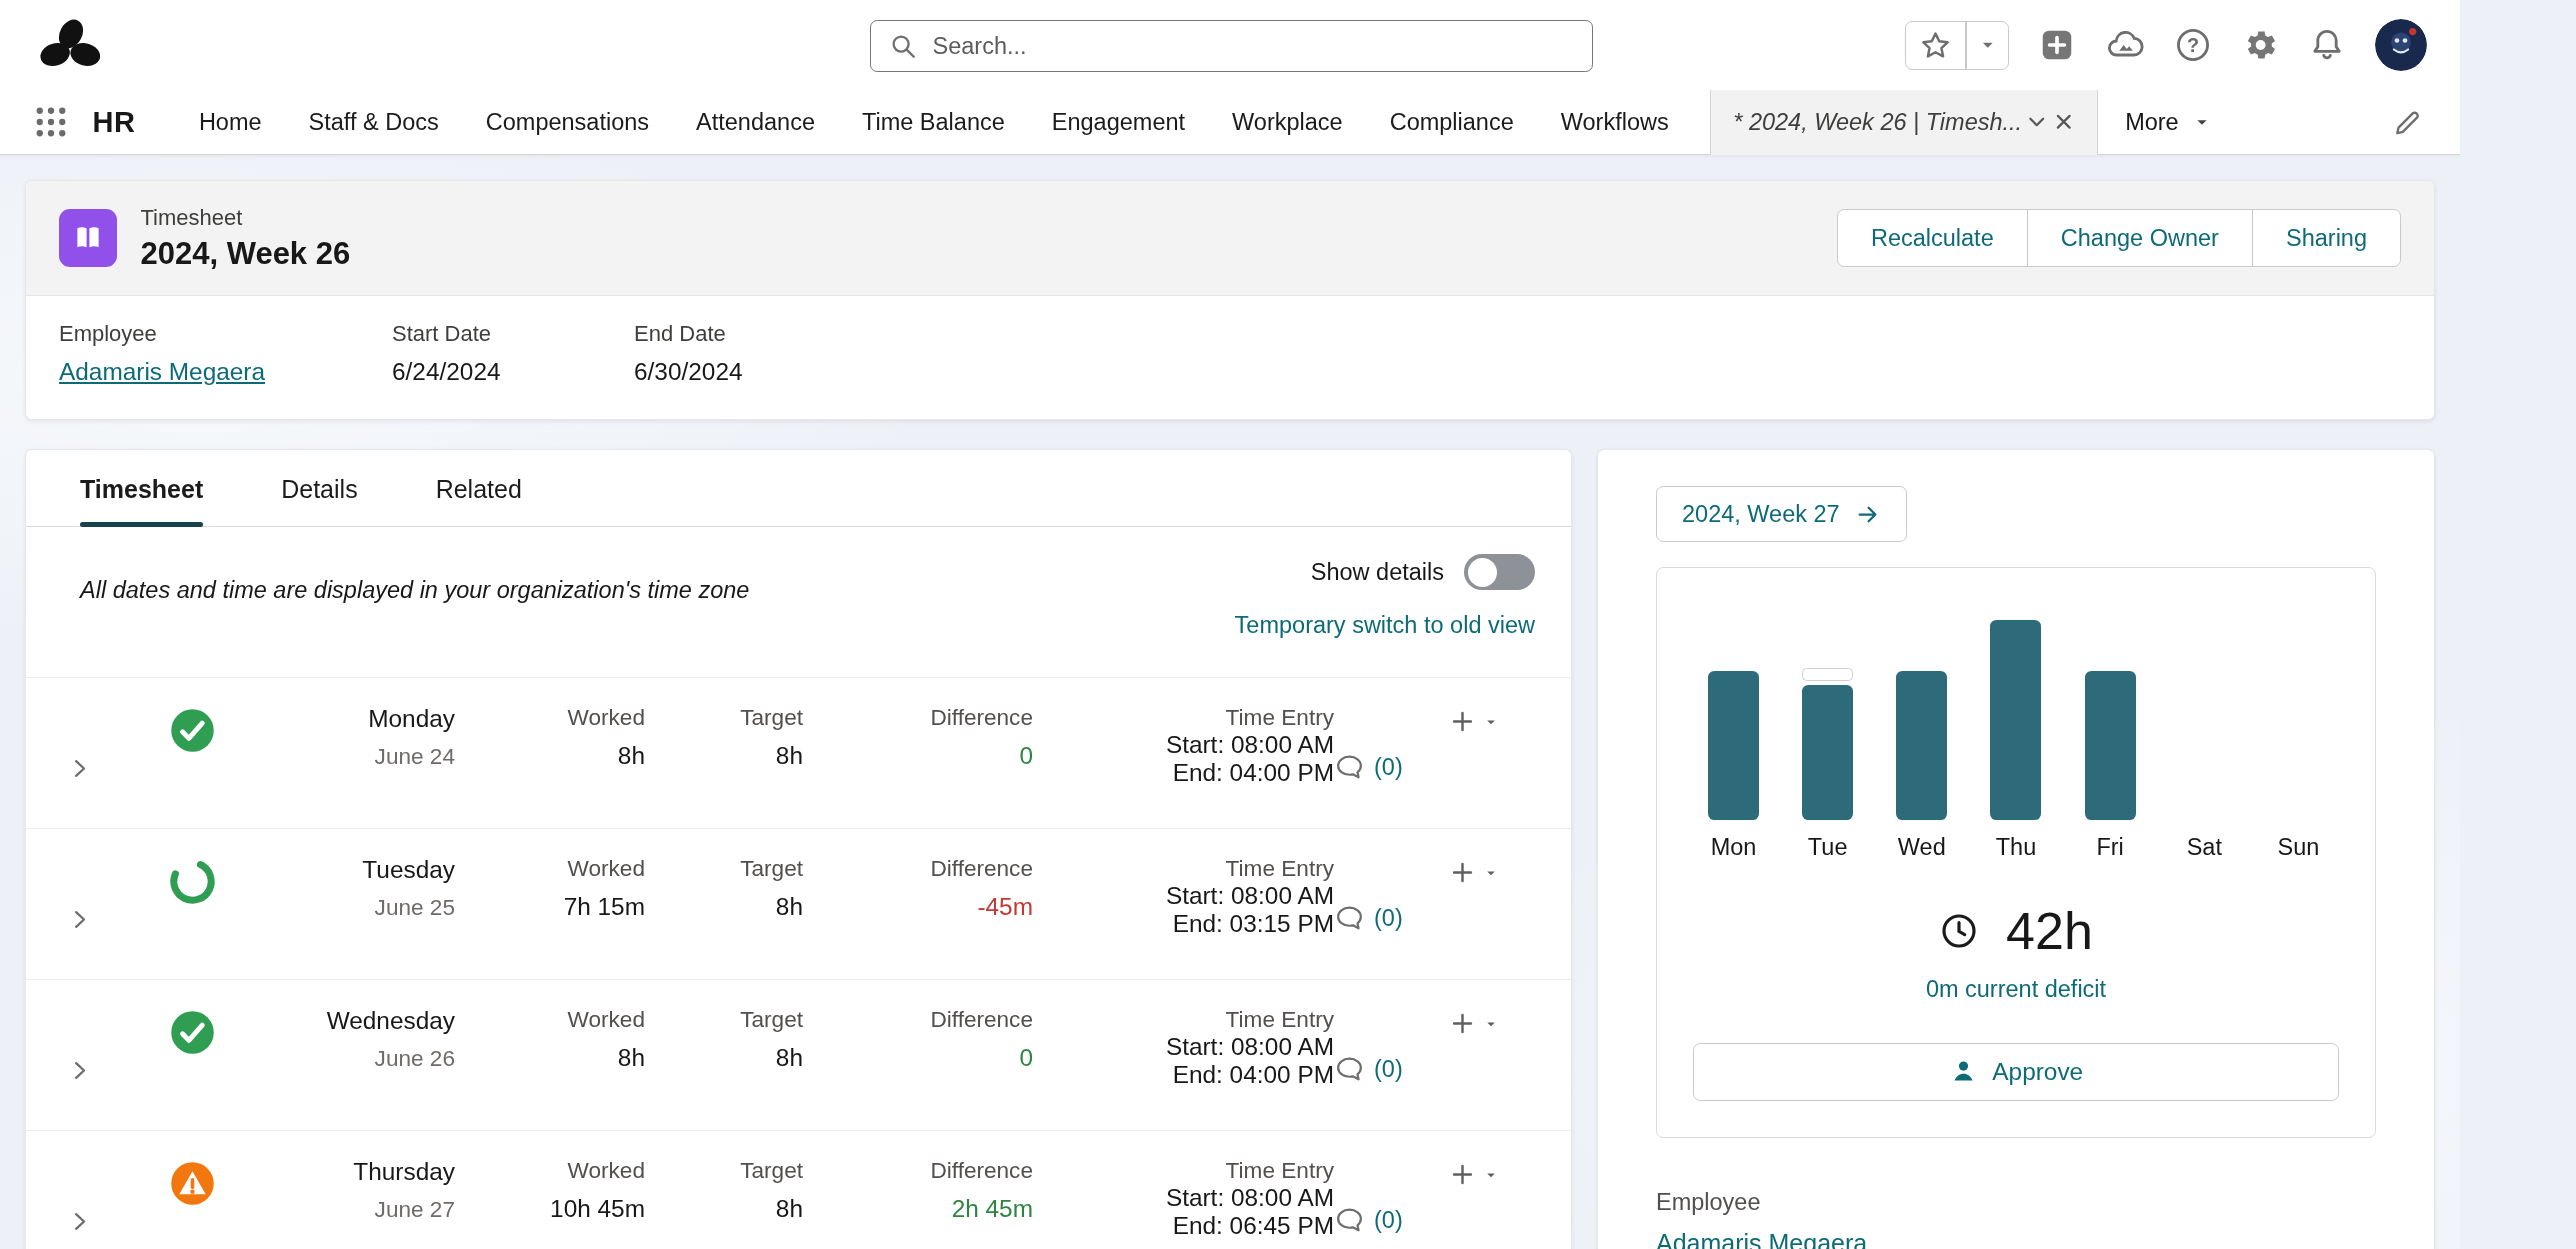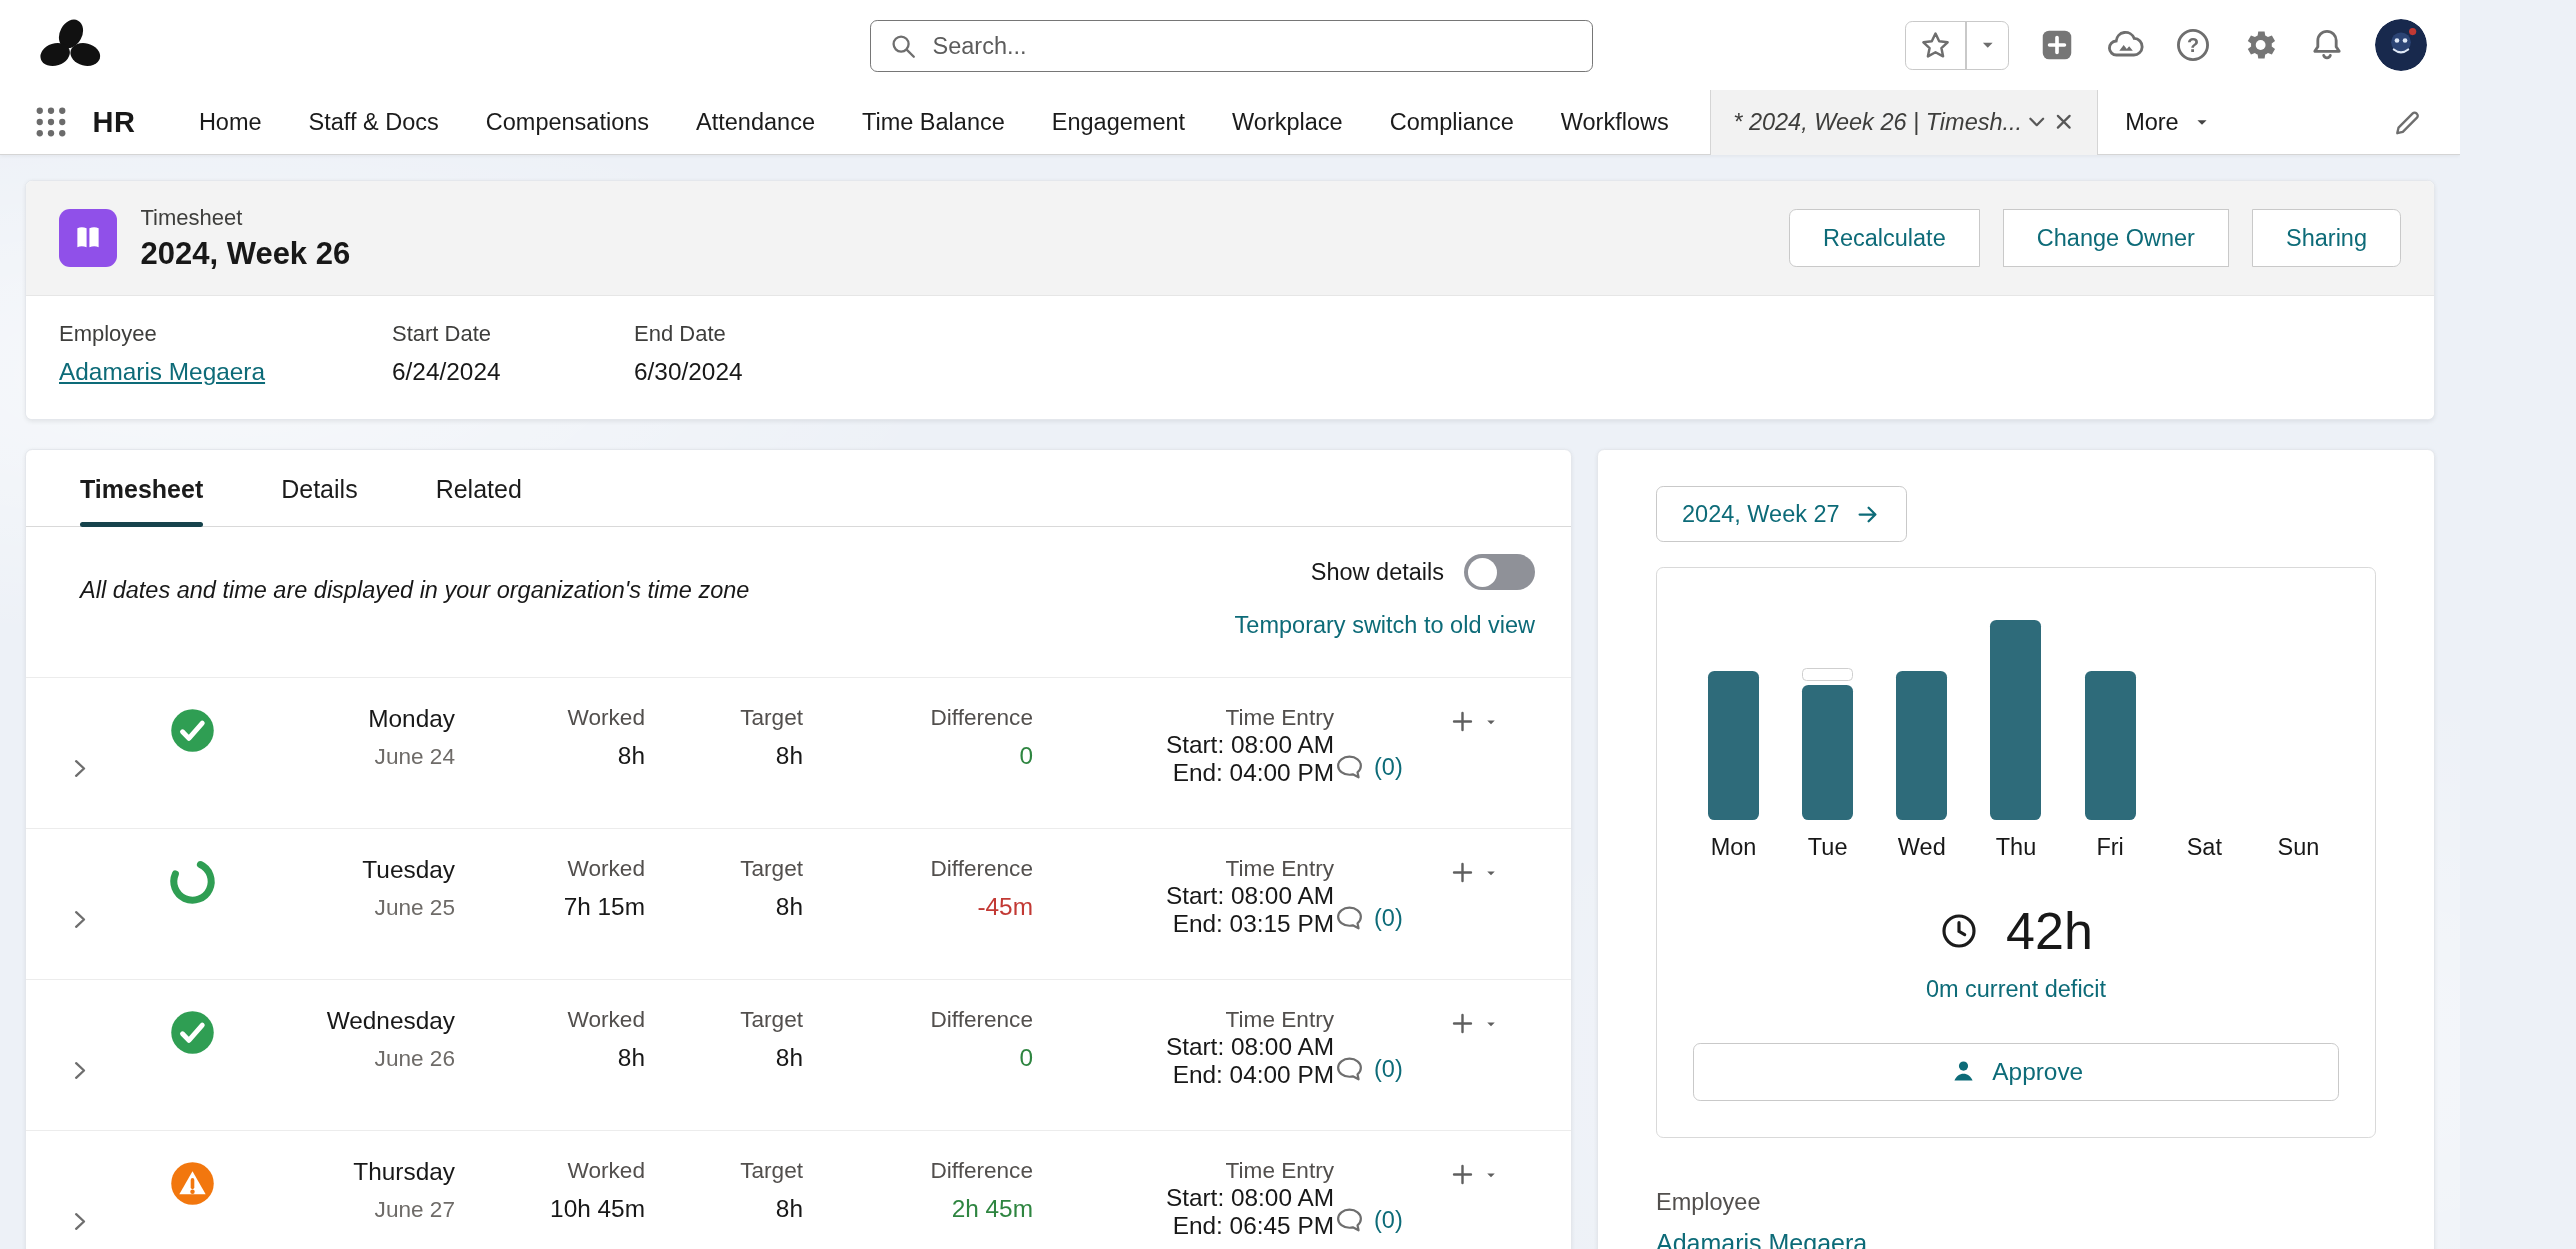--- a/index.html
+++ b/index.html
@@ -48,21 +48,21 @@
 
   .card { background: #fff; border-radius: 7.2px; border: 0.9px solid #e4e7ec; box-shadow: 0 1.8px 4.5px rgba(0,0,0,.07); }
 
   
   .record-card { overflow: hidden; }
   .record-head { background: #f3f3f3; padding: 23.5px 33px; display: flex; align-items: center; border-bottom: 0.9px solid #e6e6e6; }
   .obj-icon { width: 58px; height: 58px; border-radius: 11px; background: #9050e9; display: flex; align-items: center; justify-content: center; flex: 0 0 auto; }
   .obj-text { margin-left: 23.5px; }
   .obj-label { font-size: 22px; color: #3e3e3c; }
   .obj-title { font-size: 31px; font-weight: 700; margin-top: 5.4px; }
-  .actions { margin-left: auto; display: flex; gap: 24px; }
+  .actions { margin-left: auto; display: flex; }
   .action-btn { height: 58px; padding: 0 33px; background: #fff; border: 0.9px solid #c9c9c9; font-size: 23.5px; color: #0d6b78; display: flex; align-items: center; cursor: pointer; font-family: "Liberation Sans", sans-serif; }
   .action-btn + .action-btn { margin-left: -0.9px; }
   .action-btn:first-child { border-radius: 7.2px 0 0 7.2px; }
   .action-btn:last-child { border-radius: 0 7.2px 7.2px 0; }
   .record-fields { background: #fff; padding: 25px 33px 33px; display: flex; }
   .field-employee { width: 333px; }
   .field-start { width: 242px; }
   .f-label { font-size: 22px; color: #3e3e3c; margin-bottom: 11px; }
   .f-value { font-size: 24.4px; }
   .f-link { font-size: 24.4px; color: #0d6b78; text-decoration: underline; cursor: pointer; }

